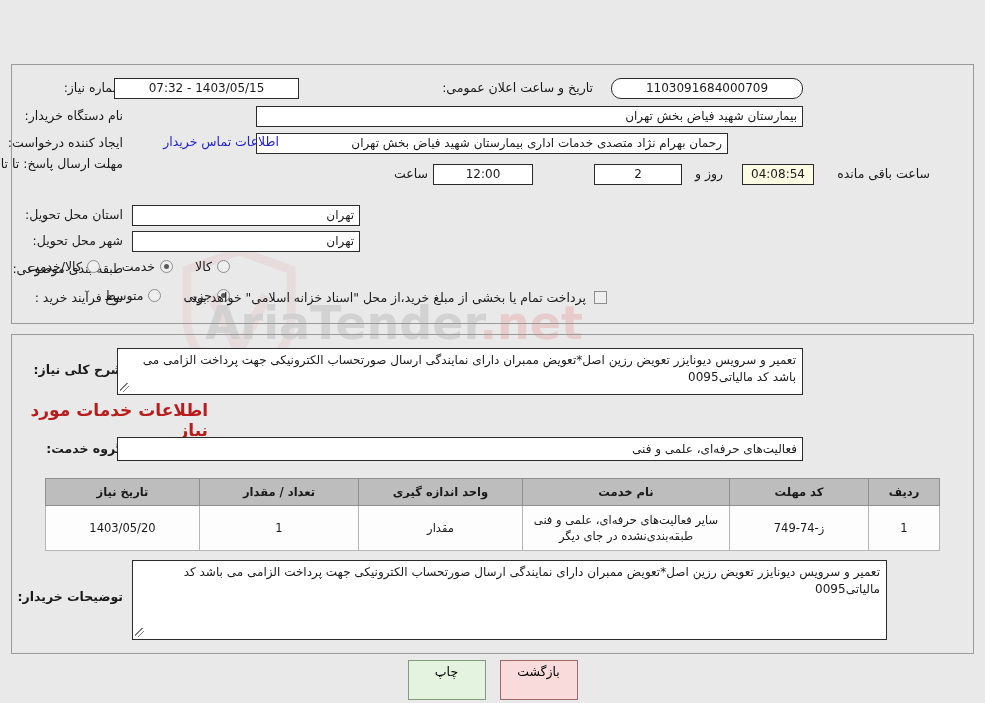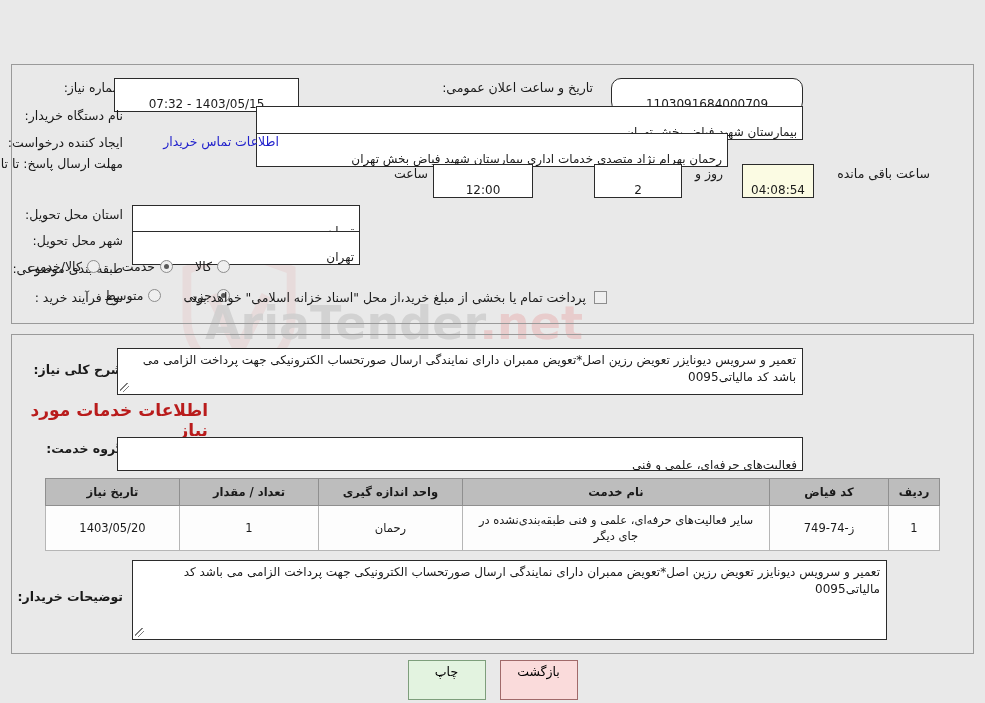--- a/index.html
+++ b/index.html
@@ -96,21 +96,21 @@
   .lbl-bold { font-weight: bold; }
 
   .tbox {
     background: #ffffff;
     border: 1px solid #2b2b2b;
     box-sizing: border-box;
     height: 21px;
     line-height: 19px;
     font-size: 12px;
     color: #1a1a1a;
-    padding: 16px 5px;
+    padding: 0 5px;
     direction: rtl;
     text-align: center;
     white-space: nowrap;
     overflow: hidden;
     font-family: "DejaVu Sans", sans-serif;
   }
   .tbox.right { text-align: right; }
   .tbox.yellow { background: #fbfbe3; }
 
   .link {
@@ -196,21 +196,21 @@
     direction: rtl;
     font-size: 11.5px;
     background: #fdfdfd;
   }
   table.items th {
     background: #bdbdbd;
     border: 1px solid #8f8f8f;
     color: #1a1a1a;
     font-weight: bold;
     font-size: 11.5px;
-    padding: 6px 4px;
+    padding: 6px 14px;
     text-align: center;
     font-family: "DejaVu Sans", sans-serif;
   }
   table.items td {
     border: 1px solid #b6b6b6;
     padding: 6px 6px;
     text-align: center;
     color: #1a1a1a;
     background: #fdfdfd;
     font-size: 11.5px;
@@ -387,33 +387,33 @@
   </div>
   <div class="row" style="right:182px; top:437px;">
     <div class="tbox right" style="width:686px; height:24px; line-height:22px;">فعالیت‌های حرفه‌ای، علمی و فنی</div>
   </div>
 
   <div class="tbl-wrap">
     <table class="items">
       <thead>
         <tr>
           <th style="width:42px;">ردیف</th>
-          <th style="width:110px;">کد فیاض</th>
+          <th style="width:110px;">کد مهلت</th>
           <th>نام خدمت</th>
           <th style="width:135px;">واحد اندازه گیری</th>
           <th style="width:130px;">تعداد / مقدار</th>
           <th style="width:125px;">تاریخ نیاز</th>
         </tr>
       </thead>
       <tbody>
         <tr>
           <td>1</td>
           <td>ز-74-749</td>
           <td class="svc-name">سایر فعالیت‌های حرفه‌ای، علمی و فنی طبقه‌بندی‌نشده در جای دیگر</td>
-          <td>رحمان</td>
+          <td>مقدار</td>
           <td>1</td>
           <td>1403/05/20</td>
         </tr>
       </tbody>
     </table>
   </div>
 
   <div class="row" style="right:862px; top:589px;">
     <span class="lbl lbl-bold">توضیحات خریدار:</span>
   </div>

